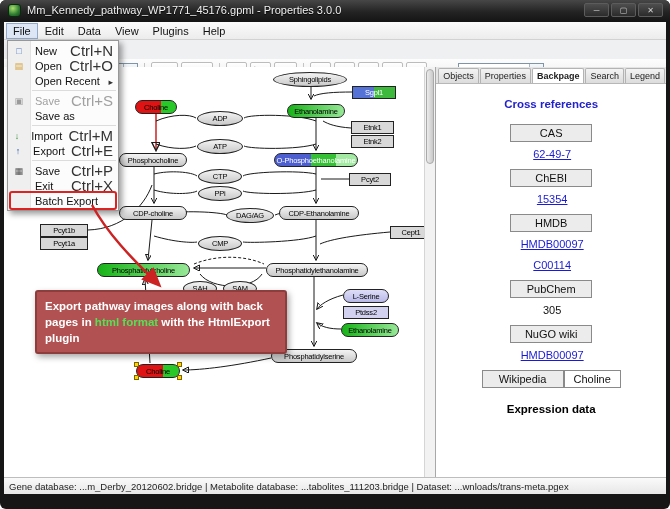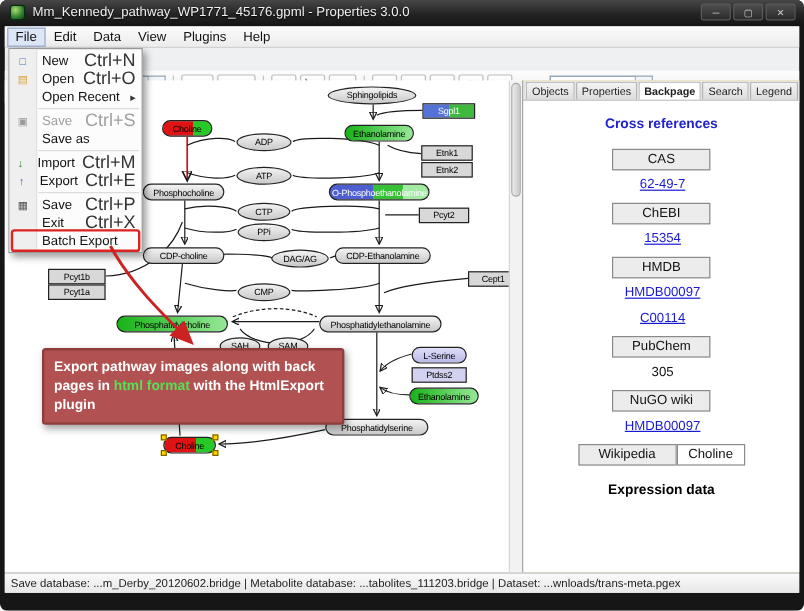--- a/index.html
+++ b/index.html
@@ -339,21 +339,21 @@
               <div class="xref-section" data-name="xref-section-pubchem"><div class="xref-label" data-name="xref-database-label">PubChem</div><div class="xref-value" data-name="xref-value">305</div></div>
               <div class="xref-section" data-name="xref-section-nugo-wiki"><div class="xref-label" data-name="xref-database-label">NuGO wiki</div><div class="xref-value link" data-name="xref-link">HMDB00097</div></div>
               <div class="xref-section" data-name="xref-section-wikipedia"><div class="xref-label" data-name="xref-database-label">Wikipedia</div><div class="xref-value boxed-value" data-name="xref-value">Choline</div></div>
             </div>
           <div class="expr-heading" data-name="expression-data-heading">Expression data</div>
         </div>
       </div>
     </div>
 
     <div class="statusbar" data-name="status-bar">
-      <span data-name="status-text">Save database: ...m_Derby_20120602.bridge | Metabolite database: ...tabolites_111203.bridge | Dataset: ...wnloads/trans-meta.pgex</span>
+      <span data-name="status-text">Gene database: ...m_Derby_20120602.bridge | Metabolite database: ...tabolites_111203.bridge | Dataset: ...wnloads/trans-meta.pgex</span>
     </div>
   </div>
 
   <div class="filemenu" data-name="file-menu">
       <div class="fm-item" data-name="file-menu-item-new">
         <span class="fm-icon" data-name="new-icon">□</span>
         <span class="fm-label" data-name="menu-item-label">New</span>
         <span class="fm-short" data-name="menu-item-shortcut">Ctrl+N</span>
       </div>
       <div class="fm-item" data-name="file-menu-item-open">

